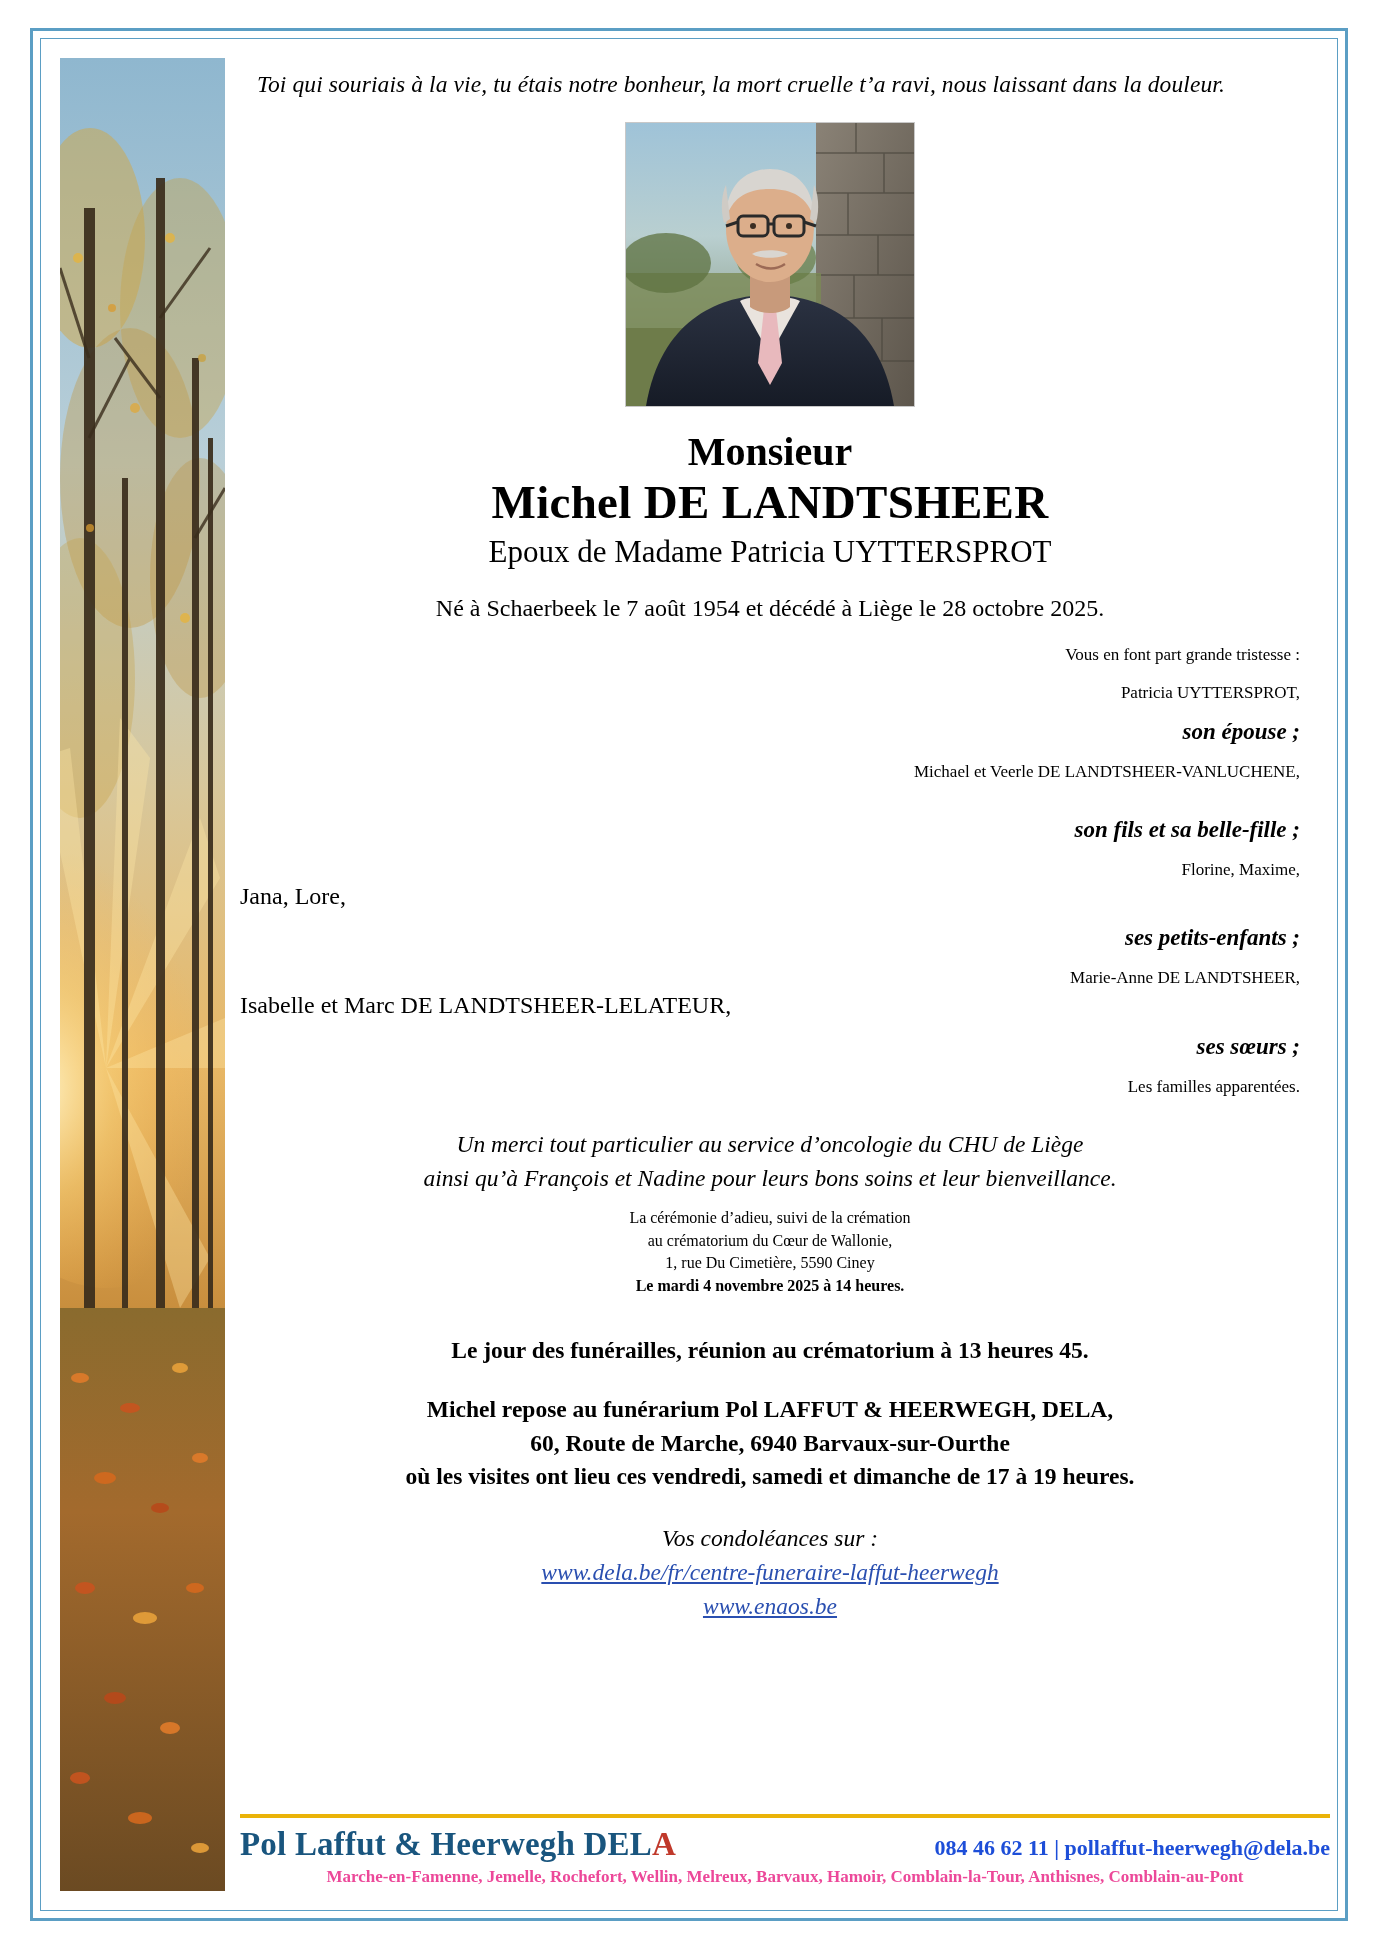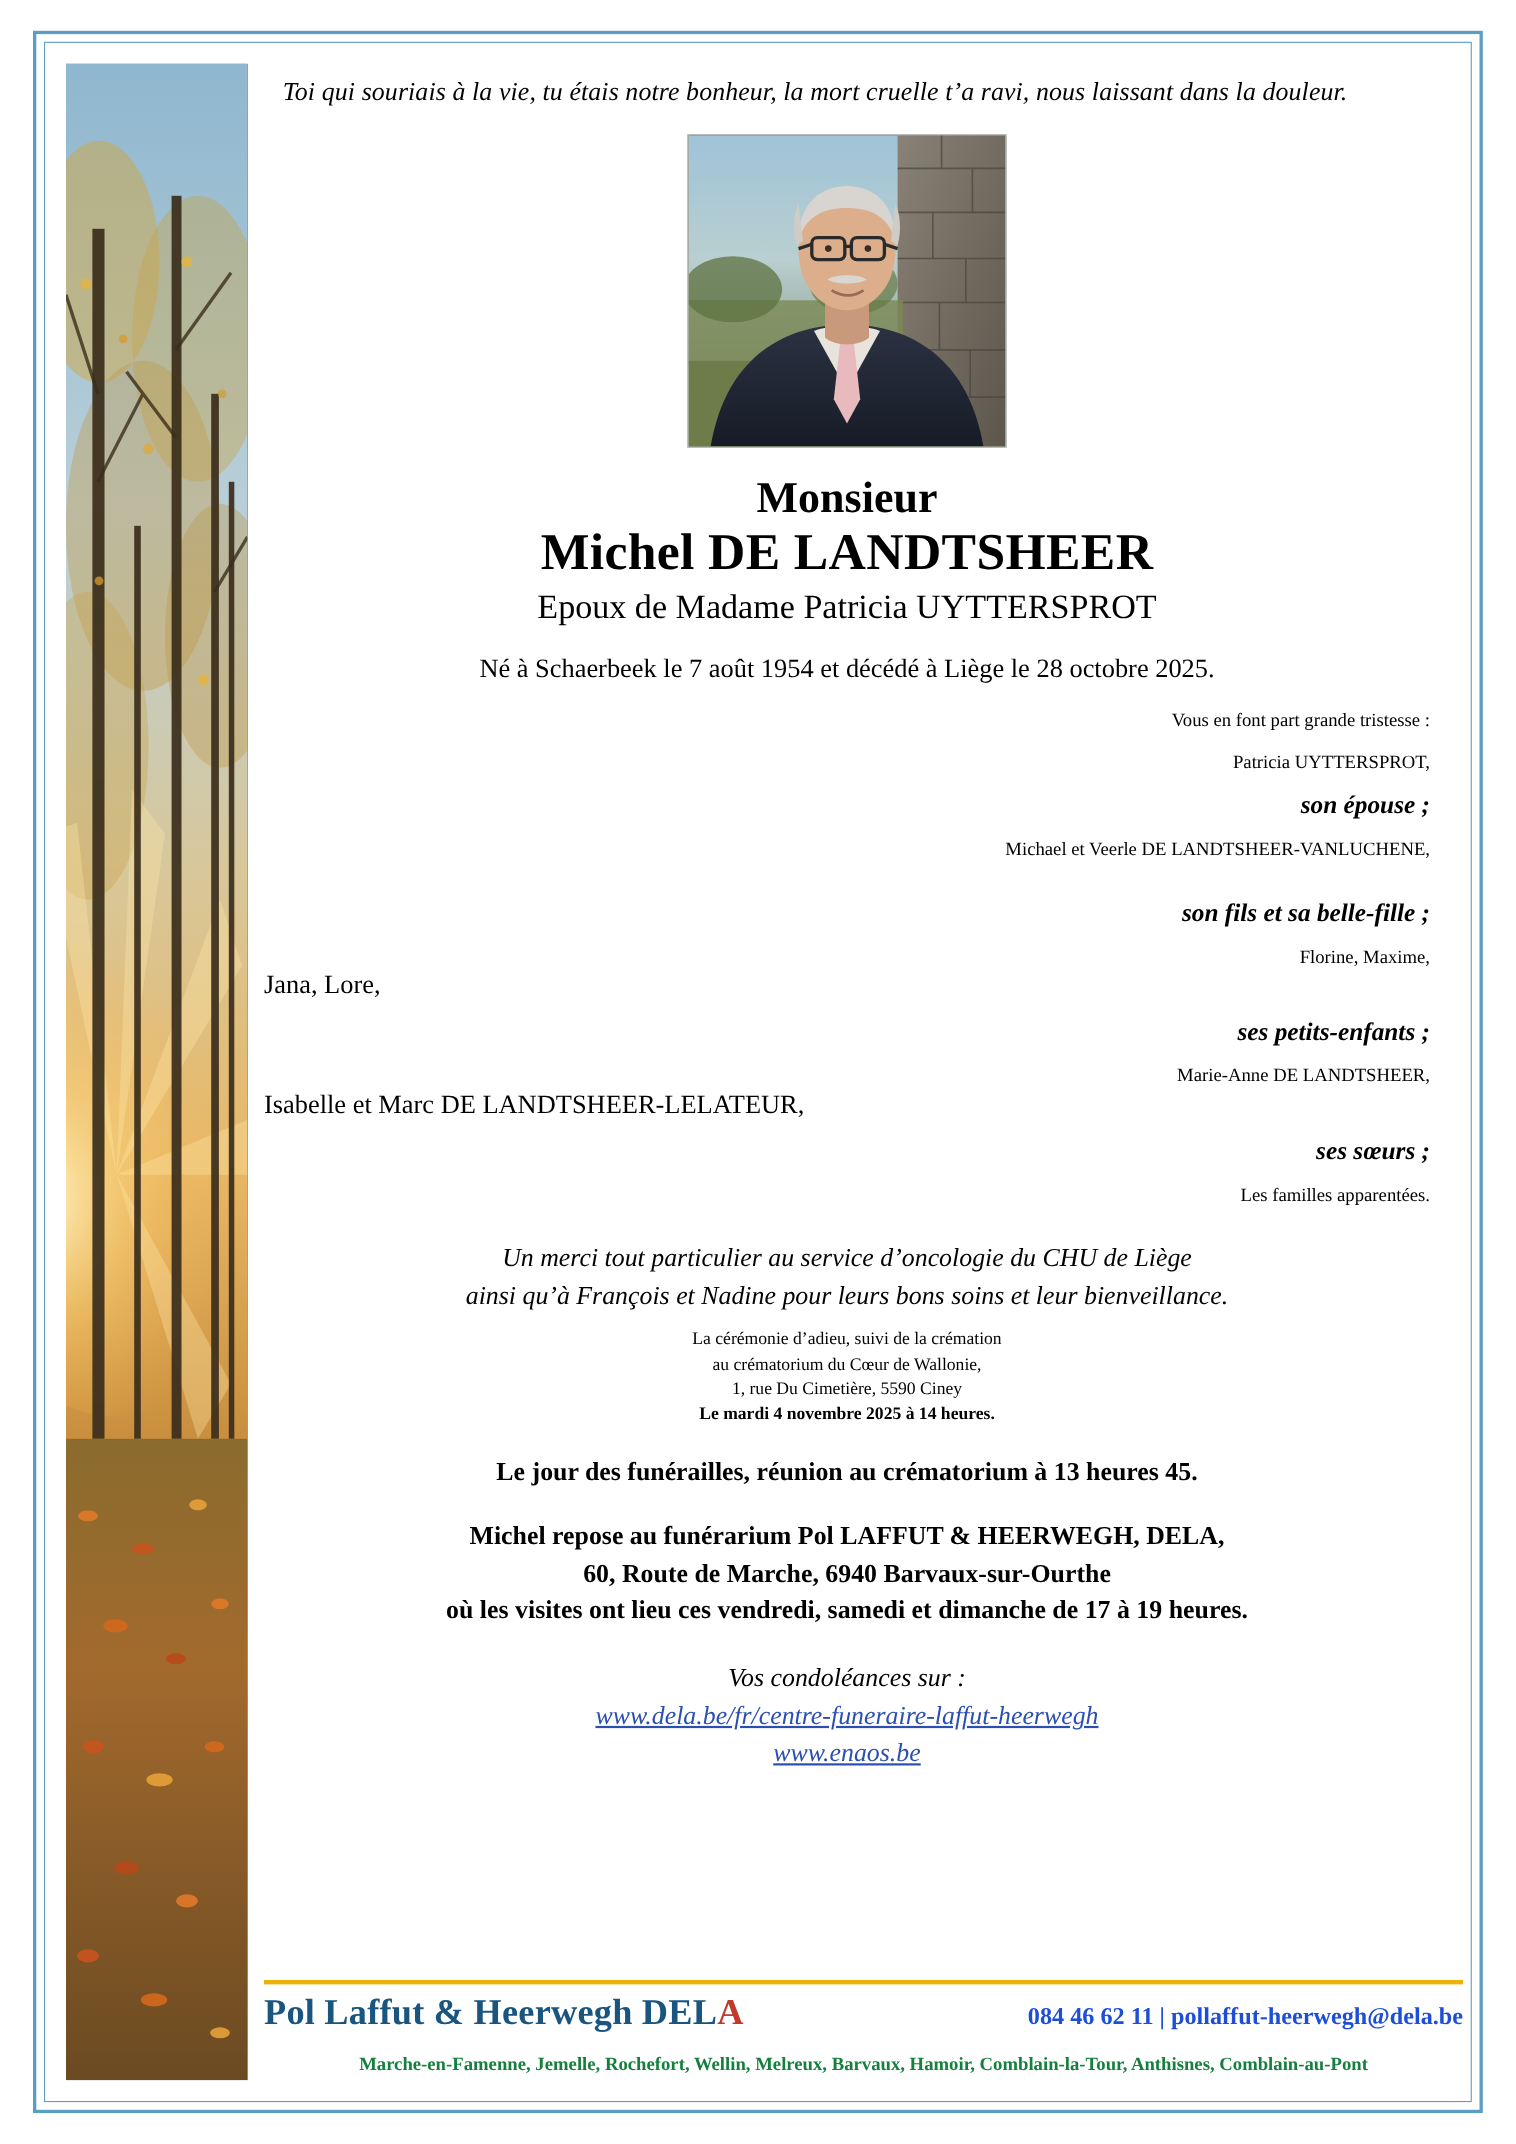--- a/index.html
+++ b/index.html
@@ -140,21 +140,21 @@
     line-height: 1.42;
     margin-top: 12px;
   }
   .ceremony .b { font-weight: bold; }
 
   .bold-center {
     text-align: center;
     font-weight: bold;
     font-size: 23.5px;
     line-height: 1.42;
-    margin-top: 24px;
+    margin-top: 36px;
   }
   .bold-center.block { margin-top: 26px; }
 
   .cond {
     text-align: center;
     font-style: italic;
     font-size: 23.5px;
     line-height: 1.45;
     margin-top: 28px;
   }
@@ -185,24 +185,24 @@
     font-family: "Liberation Serif", serif;
     letter-spacing: 0.2px;
   }
   .footer-brand .dela-a { color: #c0392b; }
   .footer-contact {
     font-size: 22px;
     font-weight: bold;
     color: #1d4ed8;
   }
   .footer-towns {
-    margin-top: 18px;
+    margin-top: 4px;
     font-size: 17px;
     font-weight: bold;
-    color: #15803d;
+    color: #ec4899;
     text-align: center;
   }
 </style>
 </head>
 <body>
 
 <div class="page">
 
   <div class="border-outer"></div>
   <div class="border-inner"></div>

